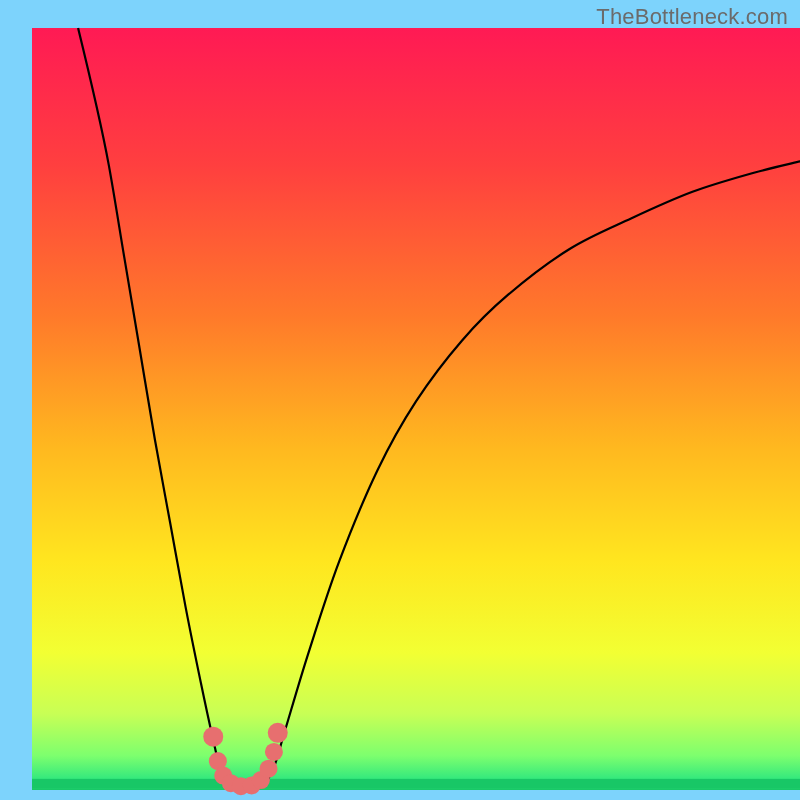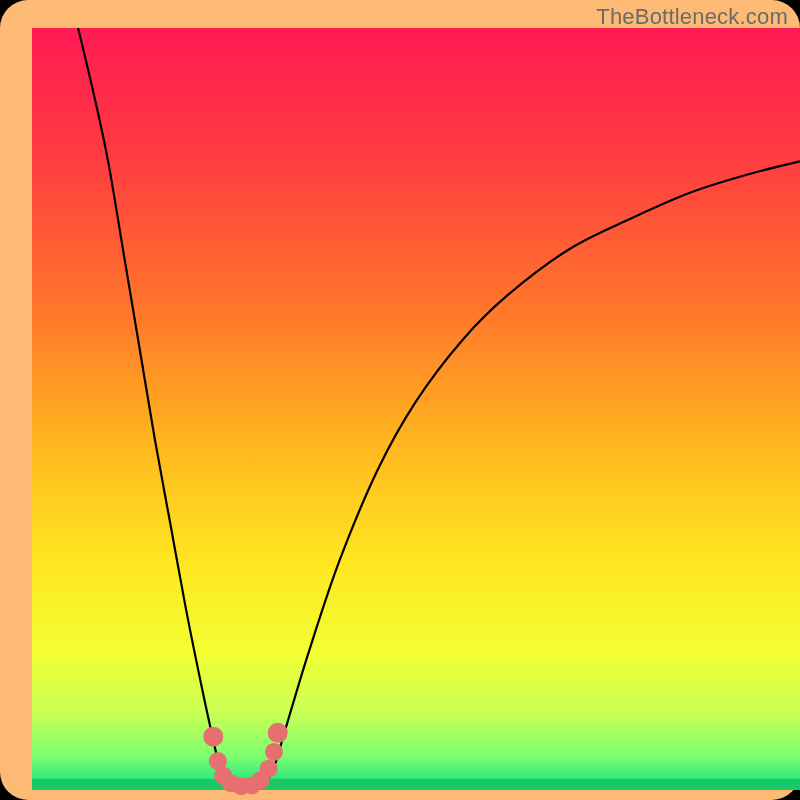--- a/index.html
+++ b/index.html
@@ -7,22 +7,21 @@
     padding: 0;
     width: 800px;
     height: 800px;
     background: #000;
     overflow: hidden;
   }
   .frame {
     position: relative;
     width: 800px;
     height: 800px;
-    background: #fdba74;
-    border-radius: 28px;
+    background: #7dd3fc;
   }
   .watermark {
     position: absolute;
     top: 4px;
     right: 12px;
     font-family: Arial, Helvetica, sans-serif;
     font-size: 22px;
     font-weight: 500;
     color: #6b6b6b;
     letter-spacing: 0.2px;

